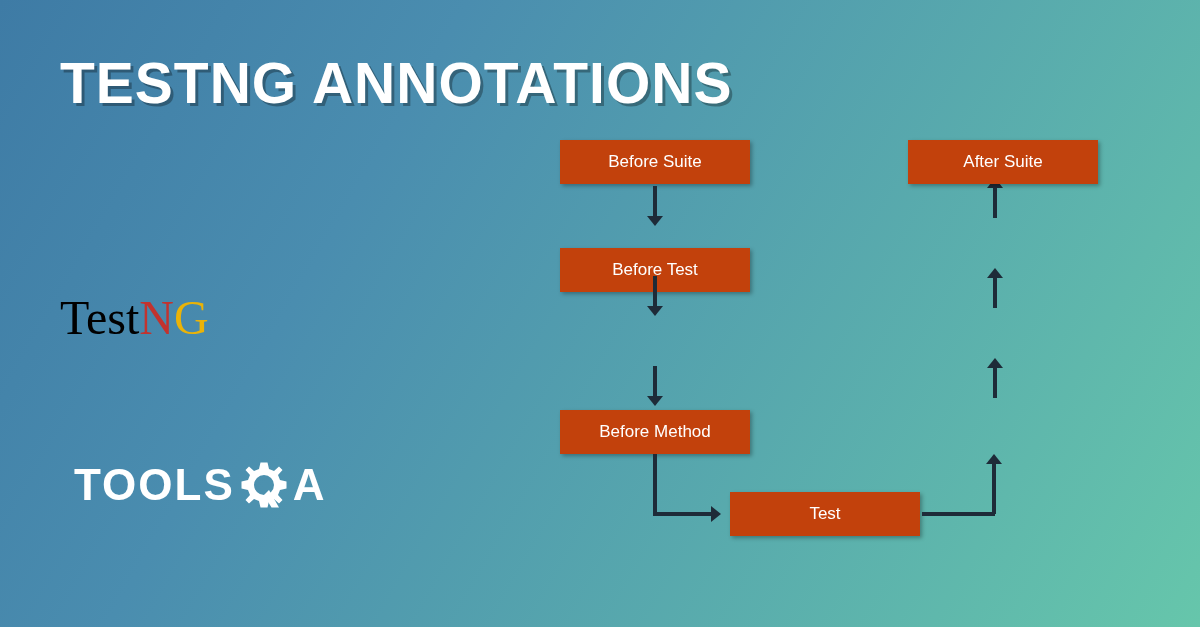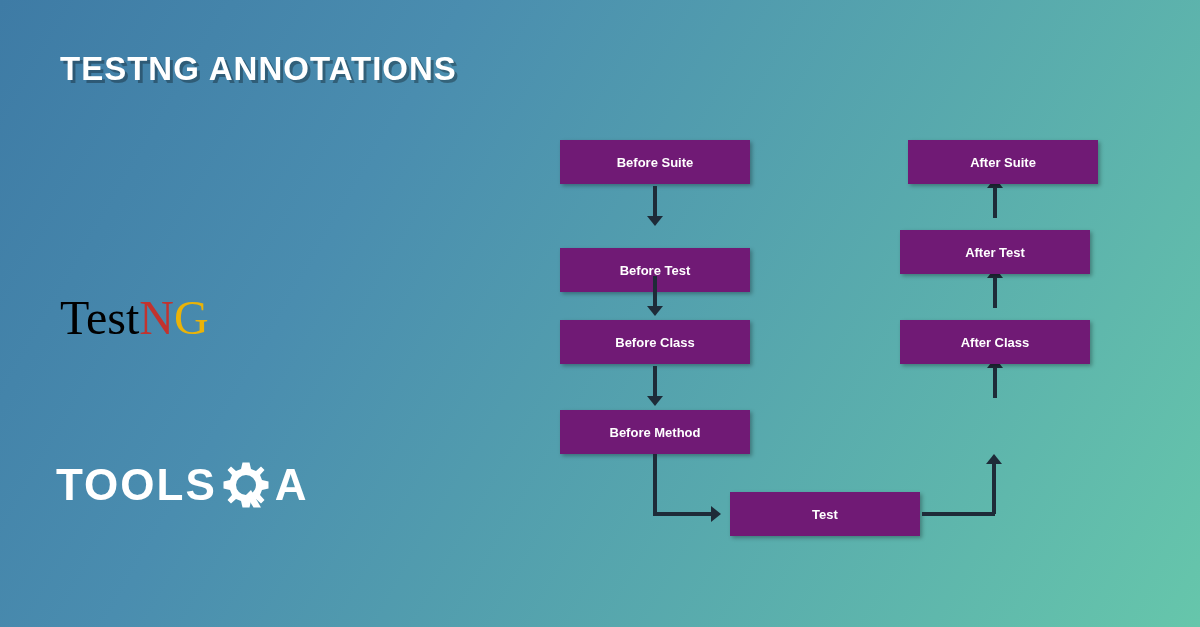--- a/index.html
+++ b/index.html
@@ -8,41 +8,41 @@
   height: 627px;
   background: linear-gradient(120deg, #3e7ba5 0%, #4a8daf 30%, #66c6ab 100%);
   font-family: Arial, Helvetica, sans-serif;
   position: relative;
   overflow: hidden;
 }
 .title {
   position: absolute;
   top: 50px;
   left: 60px;
-  font-size: 33px;
+  font-size: 57px;
   font-weight: 900;
   letter-spacing: 1px;
   color: #fff;
   text-shadow: 3px 3px 0 rgba(0,0,0,0.3);
 }
 .testng-logo {
   position: absolute;
   top: 290px;
   left: 60px;
   font-size: 48px;
   font-weight: 400;
   font-family: Georgia, 'Times New Roman', serif;
 }
 .testng-logo .t1 { color: #000; }
 .testng-logo .t2 { color: #c2332f; font-weight: 500; }
 .testng-logo .t3 { color: #eab308; font-weight: 500; }
 .toolsqa-logo {
   position: absolute;
   top: 460px;
-  left: 56px;
+  left: 74px;
   display: flex;
   align-items: center;
   gap: 4px;
   color: #fff;
 }
 .toolsqa-logo .txt {
   font-size: 44px;
   font-weight: 900;
   letter-spacing: 2px;
   font-family: Arial, sans-serif;
@@ -52,24 +52,24 @@
   position: absolute;
   top: 140px;
   left: 560px;
   width: 600px;
   height: 460px;
 }
 .box {
   position: absolute;
   width: 190px;
   height: 44px;
-  background: #701a75;
+  background: #c2410c;
   color: #fff;
-  font-size: 13px;
-  font-weight: bold;
+  font-size: 17px;
+  font-weight: normal;
   display: flex;
   align-items: center;
   justify-content: center;
   box-shadow: 2px 2px 4px rgba(0,0,0,0.3);
 }
 .box.test { width: 190px; }
 .arrow-down {
   position: absolute;
   width: 4px;
   height: 32px;
@@ -141,37 +141,34 @@
   </svg>
   <span class="txt">A</span>
 </div>
 
 <div class="diagram">
 
   <div class="box" style="top:0px; left:0px;">Before Suite</div>
   <div class="arrow-down" style="top:46px; left:93px;"></div>
   <div class="box" style="top:108px; left:0px;text-align:right;">Before Test</div>
   <div class="arrow-down" style="top:136px; left:93px;"></div>
-  <div class="box" style="top:180px; left:0px;">Before Class</div>
   <div class="arrow-down" style="top:226px; left:93px;"></div>
   <div class="box" style="top:270px; left:0px;">Before Method</div>
 
   <div class="elbow-dr" style="top:314px; left:93px;">
     <div class="v" style="top:0; left:0; height:60px;"></div>
     <div class="h" style="top:58px; left:0; width:60px;"></div>
     <div class="ah" style="top:52px; left:58px;"></div>
   </div>
 
   <div class="box test" style="top:352px; left:170px;">Test</div>
 
   <div class="elbow-ur" style="top:314px; left:372px;">
     <div class="h" style="top:58px; left:-10px; width:73px;"></div>
     <div class="v" style="top:8px; left:60px; height:52px;"></div>
     <div class="av" style="top:0px; left:54px;"></div>
   </div>
 
   <div class="arrow-up" style="top:226px; left:433px;"></div>
-  <div class="box" style="top:180px; left:340px;">After Class</div>
   <div class="arrow-up" style="top:136px; left:433px;"></div>
-  <div class="box" style="top:90px; left:340px;">After Test</div>
   <div class="arrow-up" style="top:46px; left:433px;"></div>
   <div class="box" style="top:0px; left:340px;margin-left:8px;">After Suite</div>
 </div>
 
 </body></html>

